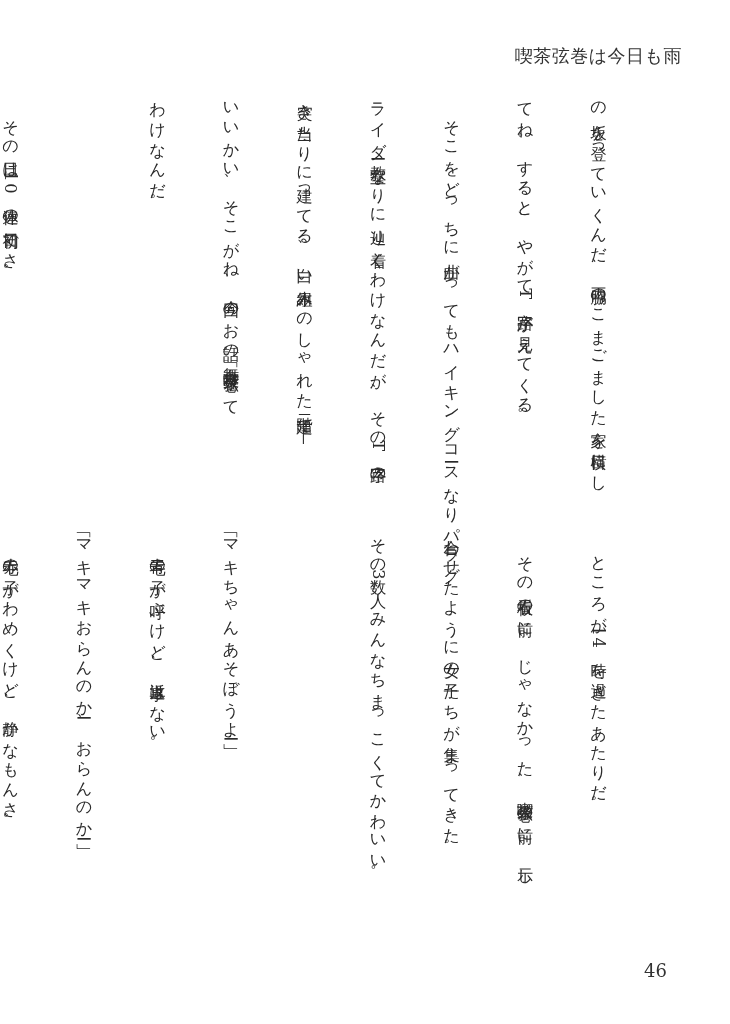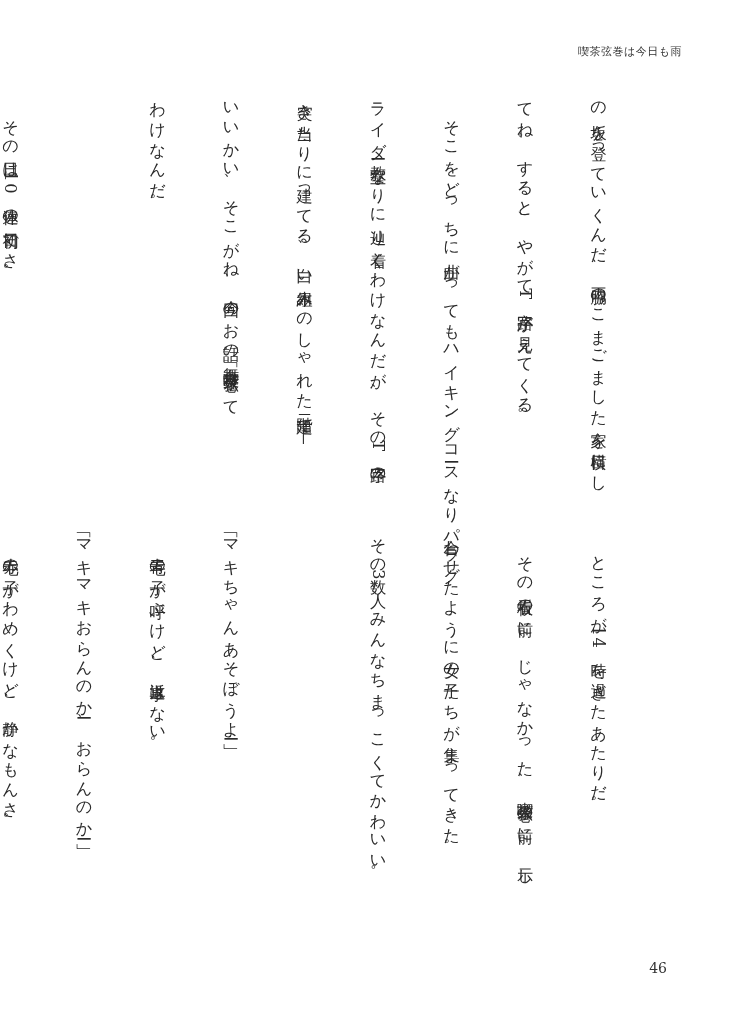--- a/index.html
+++ b/index.html
@@ -1,25 +1,25 @@
 <!DOCTYPE html>
 <html><head>
 <meta charset="utf-8">
 <style>
   html, body { margin:0; padding:0; background:#ffffff; }
   body { width:730px; height:1024px; position:relative; overflow:hidden;
          font-family:"DejaVu Serif", "Liberation Serif", serif; color:#2a2a2a; }
-  .running-head { position:absolute; right:48px; top:44px; font-size:11px; color:#333;
+  .running-head { position:absolute; right:48px; top:44px; font-size:18px; color:#333;
                   letter-spacing:0.5px; }
   .block { position:absolute; writing-mode:vertical-rl; font-size:16.2px;
            line-height:24.5px; letter-spacing:1.7px; white-space:pre; }
   .block-top { right:71px; top:91px; height:400px; width:563px; }
   .block-bottom { right:71px; top:527px; height:400px; width:563px; }
   .line { display:block; }
-  .page-number { position:absolute; right:63px; top:960px; font-size:14px; color:#333; }
+  .page-number { position:absolute; right:63px; top:960px; font-size:18px; color:#333; }
 </style>
 </head>
 <body>
 
 <div class="running-head">喫茶弦巻は今日も雨</div>
 
 <div class="block block-top">
   <span class="line">の坂を登っていくんだ、両脇のこまごました家を横目にし</span>
   <span class="line">てね。すると、やがてT字路が見えてくる。</span>
   <span class="line">　そこをどっちに曲がってもハイキングコースなりパラグ</span>

